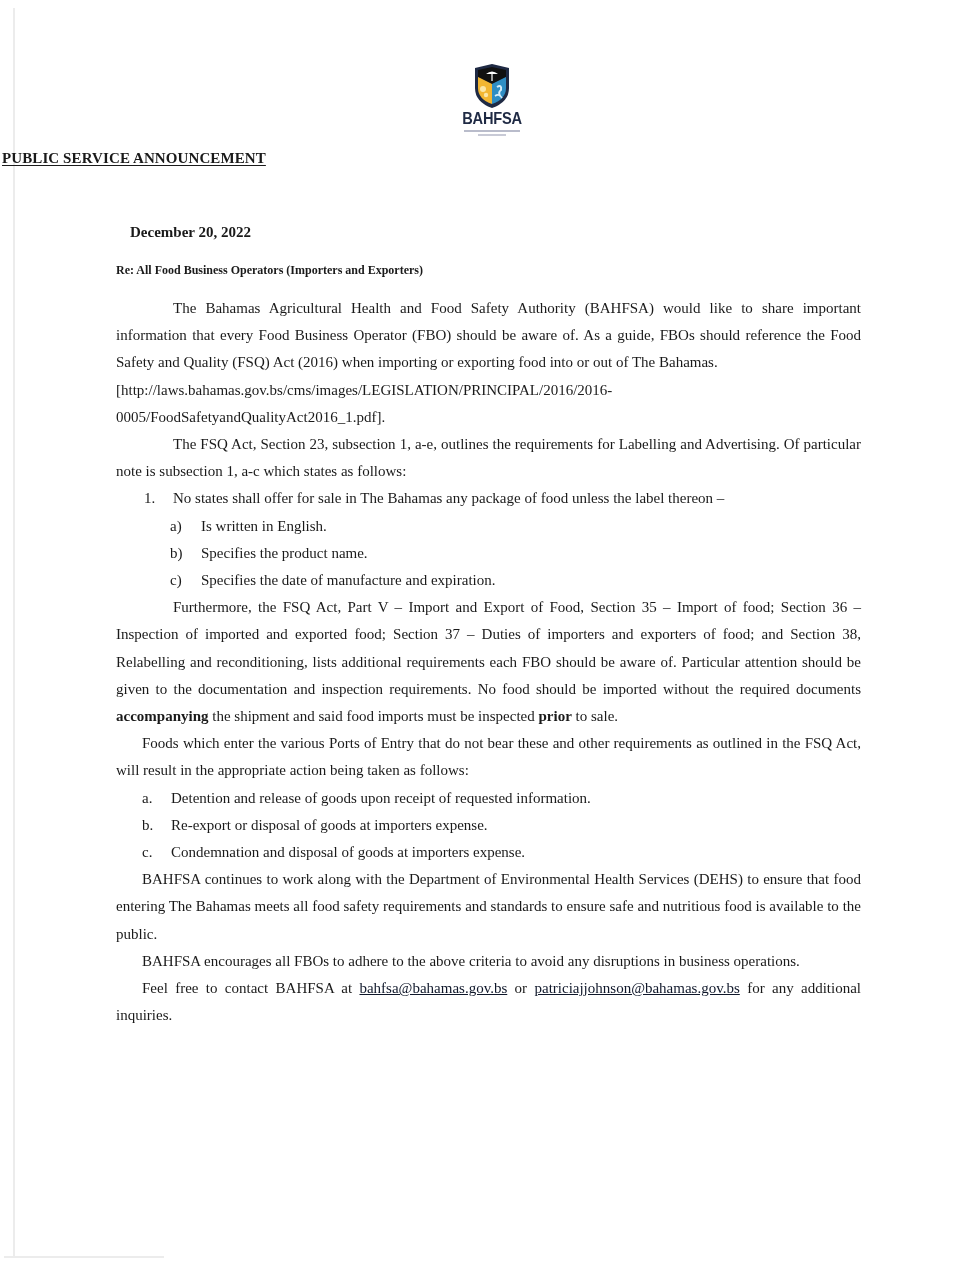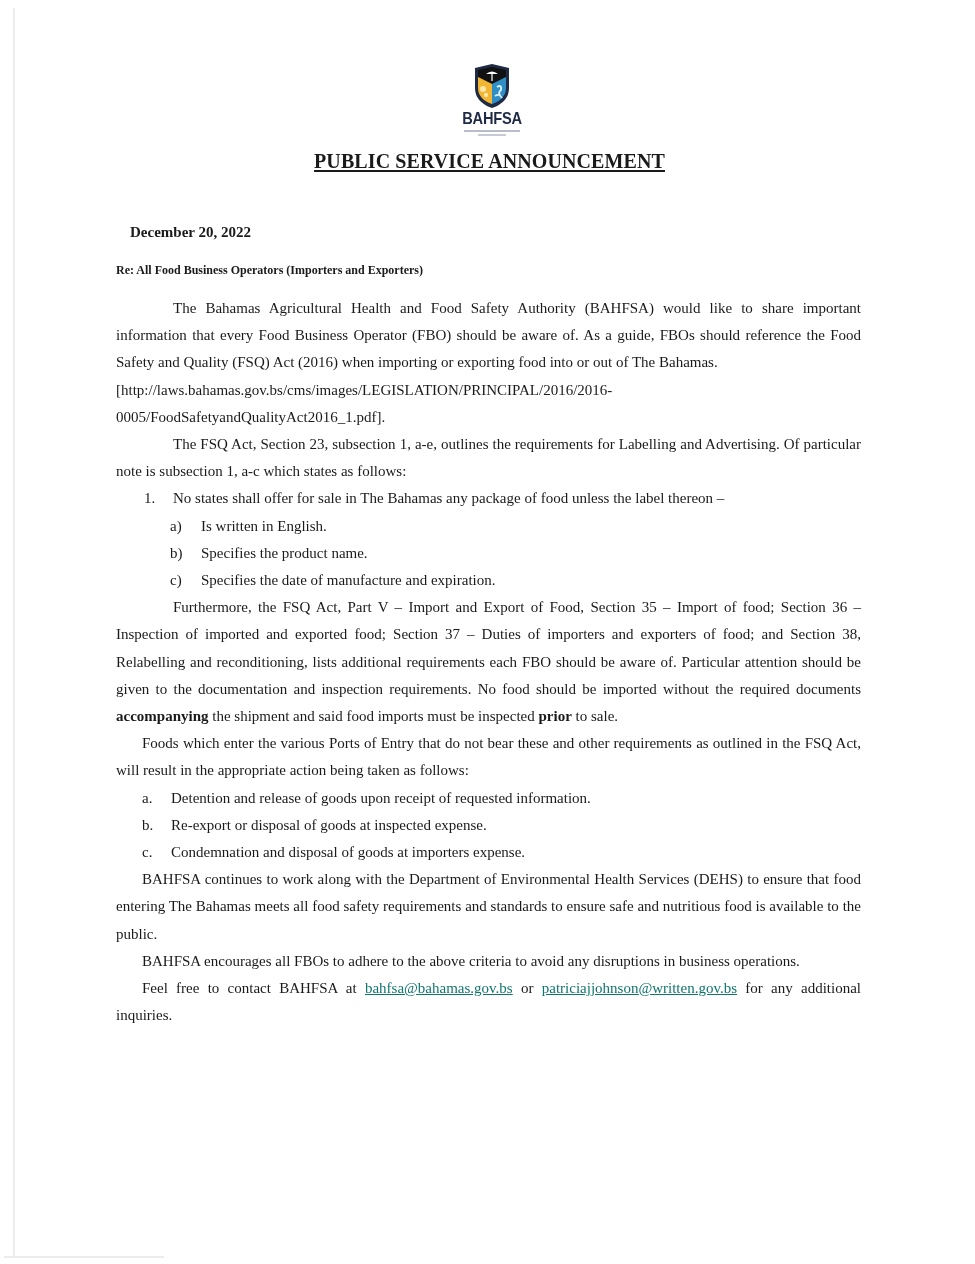--- a/index.html
+++ b/index.html
@@ -16,22 +16,22 @@
     .logo-word {
       font-family: "Liberation Sans", "DejaVu Sans", sans-serif;
       font-weight: bold; font-size: 17px; letter-spacing: -0.3px;
       color: #1f2a44; line-height: 16px; margin-top: 1px;
       transform: scaleX(0.86);
     }
     .logo-sub { height: 2px; width: 56px; margin: 3px auto 0; background: #b9bccb; }
     .logo-sub2 { height: 2px; width: 28px; margin: 2px auto 0; background: #c8cad6; }
 
     .title {
-      position: absolute; left: 0; right: 0; top: 150px; text-align: center;
-      font-weight: bold; font-size: 20px; letter-spacing: 0.1px;
+      position: absolute; left: 0; right: 0; top: 150px; 
+      font-weight: bold; font-size: 15px; letter-spacing: 0.1px;
       text-decoration: underline; text-underline-offset: 2px;
     }
     .title span { position: relative; left: 2px; }
 
     .content { position: absolute; left: 116px; top: 207px; width: 745px; font-size: 15px; }
     .date { font-weight: bold; font-size: 15px; margin: 14px; line-height: 22px; }
     .re { font-weight: bold; font-size: 12px; margin: 16px 0 0; line-height: 22px; }
 
     p.body { margin: 0; line-height: 27.2px; text-align: justify; }
     .indent-big { text-indent: 57px; }
@@ -39,21 +39,21 @@
     .nojust { text-align: center; }
 
     .list-num { position: relative; margin: 0; line-height: 27.2px; }
     .list-num .marker { position: absolute; left: 28px; }
     .list-num .txt { display: block; padding-left: 57px; }
     .list-sub .marker { left: 54px; }
     .list-sub .txt { padding-left: 85px; }
     .list-alpha .marker { left: 26px; }
     .list-alpha .txt { padding-left: 55px; }
 
-    a.email { color: #0f766e; text-decoration: underline; }
+    a.email { color: #0f172a; text-decoration: underline; }
     b { font-weight: bold; }
   </style>
 </head>
 <body>
 
 <div class="page-edge-v"></div>
 <div class="page-edge-h"></div>
 
 <div class="logo">
   <svg width="40" height="48" viewBox="0 0 40 48">
@@ -109,24 +109,24 @@
   <p class="body indent-big"><span>Furthermore, the FSQ Act, Part V – Import and Export of Food, Section 35 – Import of food; Section 36 – Inspection of imported and exported food; Section 37 – Duties of importers and exporters of food; and Section 38, Relabelling and reconditioning, lists additional requirements each FBO should be aware of.  Particular attention should be given to the documentation and inspection requirements. No food should be imported without the required documents </span><b>accompanying</b><span> the shipment and said food imports must be inspected </span><b>prior</b><span> to sale.</span></p>
 
   <p class="body indent-small">Foods which enter the various Ports of Entry that do not bear these and other requirements as outlined in the FSQ Act, will result in the appropriate action being taken as follows:</p>
 
   <div class="list-num list-alpha">
     <span class="marker">a.</span>
     <span class="txt">Detention and release of goods upon receipt of requested information.</span>
   </div>
   <div class="list-num list-alpha">
     <span class="marker">b.</span>
-    <span class="txt">Re-export or disposal of goods at inspected expense.</span>
+    <span class="txt">Re-export or disposal of goods at importers expense.</span>
   </div>
   <div class="list-num list-alpha">
     <span class="marker">c.</span>
     <span class="txt">Condemnation and disposal of goods at importers expense.</span>
   </div>
 
   <p class="body indent-small">BAHFSA continues to work along with the Department of Environmental Health Services (DEHS) to ensure that food entering The Bahamas meets all food safety requirements and standards to ensure safe and nutritious food is available to the public.</p>
   <p class="body indent-small">BAHFSA encourages all FBOs to adhere to the above criteria to avoid any disruptions in business operations.</p>
 
-  <p class="body indent-small nojust"><span>Feel free to contact BAHFSA at </span><a class="email">bahfsa@bahamas.gov.bs</a><span> or </span><a class="email">patriciajjohnson@written.gov.bs</a><span> for any additional inquiries.</span></p>
+  <p class="body indent-small nojust"><span>Feel free to contact BAHFSA at </span><a class="email">bahfsa@bahamas.gov.bs</a><span> or </span><a class="email">patriciajjohnson@bahamas.gov.bs</a><span> for any additional inquiries.</span></p>
 </div>
 
 </body></html>

